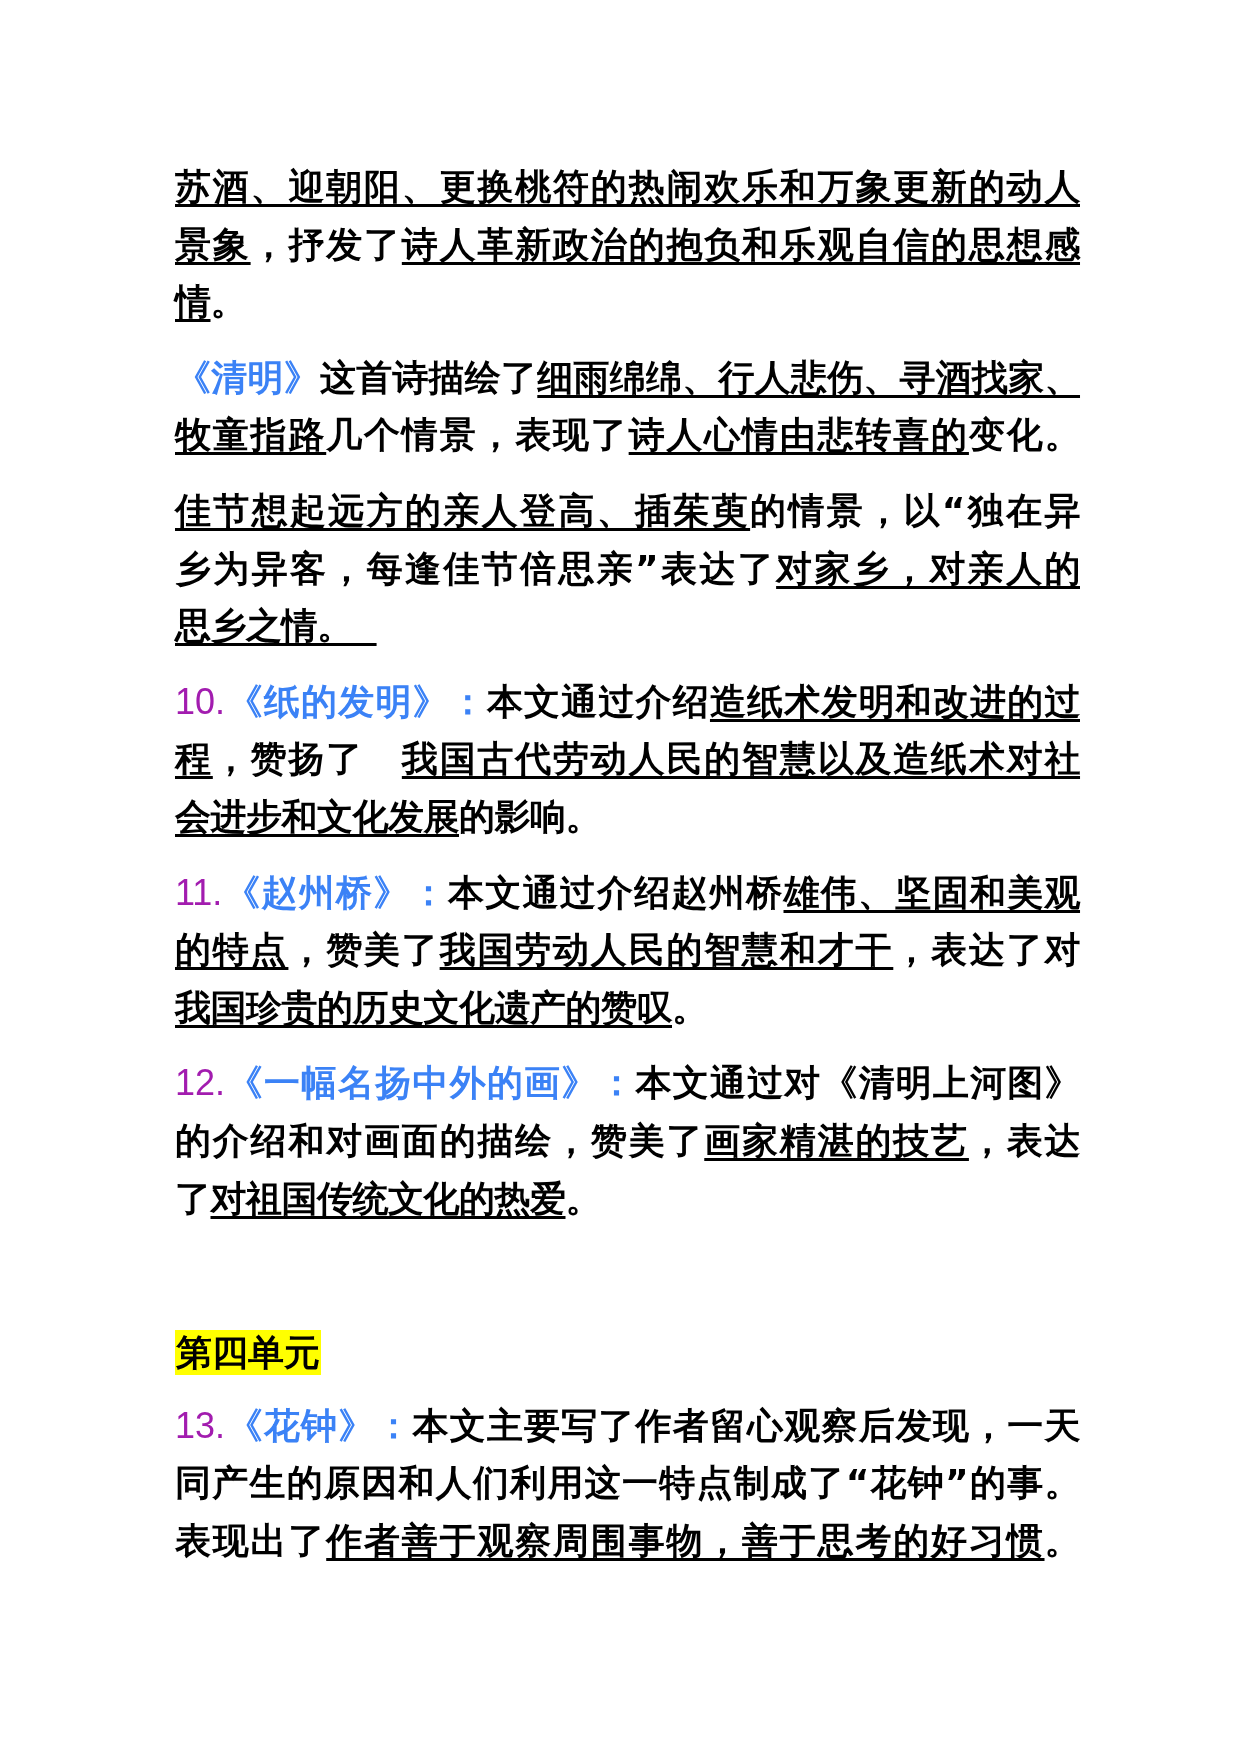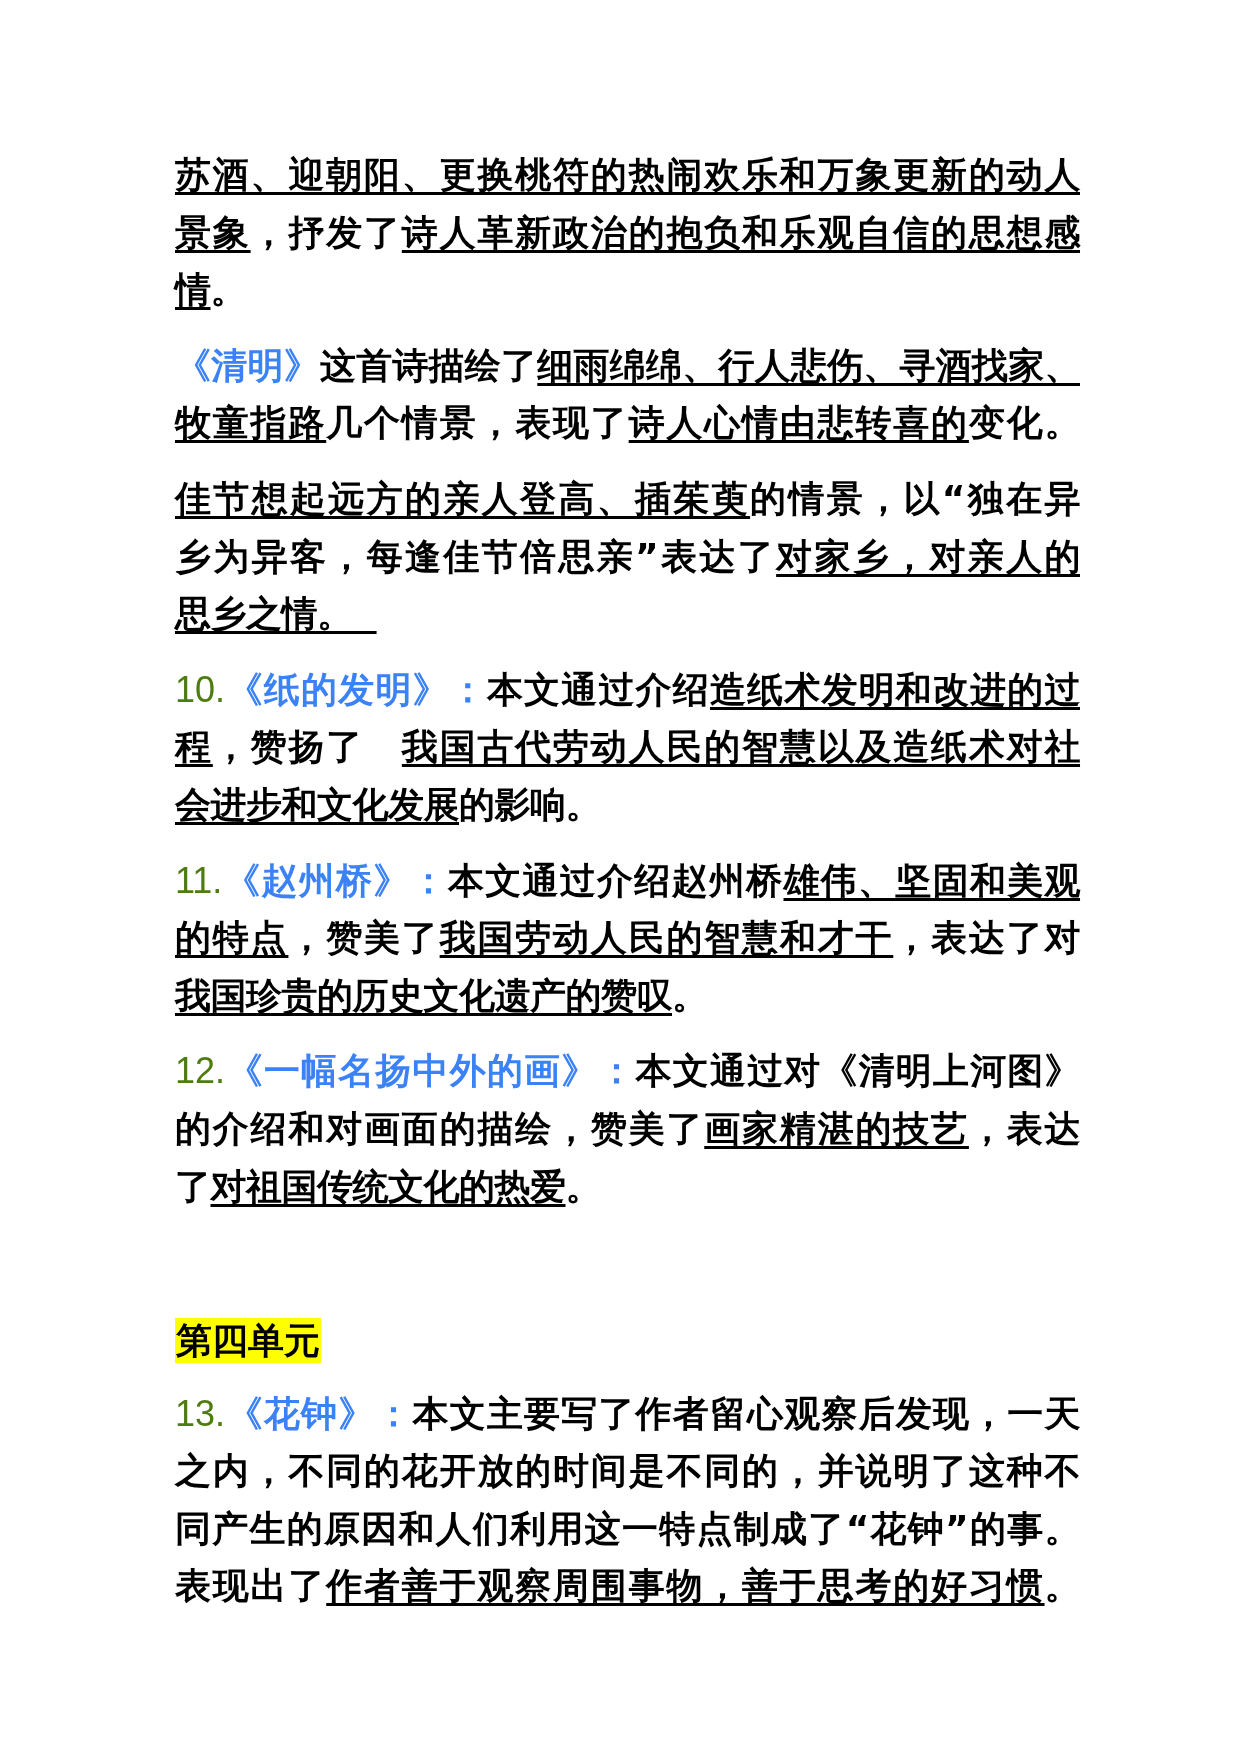--- a/index.html
+++ b/index.html
@@ -1,33 +1,33 @@
 <!DOCTYPE html>
 <html><head>
 <meta charset="utf-8">
 <style>
   html, body { margin: 0; padding: 0; background: #ffffff; }
   body { width: 1241px; height: 1754px; position: relative; overflow: hidden; }
   .page {
-    position: absolute; left: 175px; top: 146px; width: 905px;
+    position: absolute; left: 175px; top: 158px; width: 905px;
     font-family: "DejaVu Sans", "Liberation Sans", sans-serif;
     font-size: 36px; font-weight: bold; color: #000000;
   }
   .para { margin: 0; }
   .para + .para { margin-top: 18px; }
   .line {
     width: 905px; height: 57.6px; line-height: 57.6px;
     letter-spacing: -0.5px; overflow: visible;
     font-feature-settings: "halt" 1;
   }
   .j { text-align: justify; text-align-last: justify; text-justify: inter-character; }
   .l { text-align: left; text-align-last: left; }
   .u { text-decoration: underline; text-decoration-thickness: 3px; text-underline-offset: 5px; text-decoration-color: #000; }
   .t { color: #3b82f6; }
-  .n { color: #4d7c0f; font-family: "Liberation Sans", sans-serif; font-weight: normal; letter-spacing: 0; }
+  .n { color: #a21caf; font-family: "Liberation Sans", sans-serif; font-weight: normal; letter-spacing: 0; }
   .heading-wrap { margin-top: 94px !important; height: 57.6px; line-height: 57.6px; }
   .heading {
     display: inline-block; height: 45px; line-height: 45px; vertical-align: middle;
     background: #FFFF00; padding: 0 1px; font-size: 36px; font-weight: bold;
   }
   .heading-wrap + .para { margin-top: 18px; }
 </style>
 </head>
 <body>
 
@@ -104,23 +104,20 @@
 
   <div class="para heading-wrap">
     <span class="heading">第四单元</span>
   </div>
 
   <div class="para">
     <div class="line j">
       <span class="n">13.</span><span class="t">《花钟》：</span><span>本文主要写了作者留心观察后发现，一天</span>
     </div>
     <div class="line j">
-      <span>之内，不同的花开放的时间是不同的，并说明了这种不</span>
-    </div>
-    <div class="line j">
       <span>同产生的原因和人们利用这一特点制成了“花钟”的事。</span>
     </div>
     <div class="line j">
       <span>表现出了</span><span class="u">作者善于观察周围事物，善于思考的好习惯</span><span>。</span>
     </div>
   </div>
 
 </div>
 
 </body></html>

